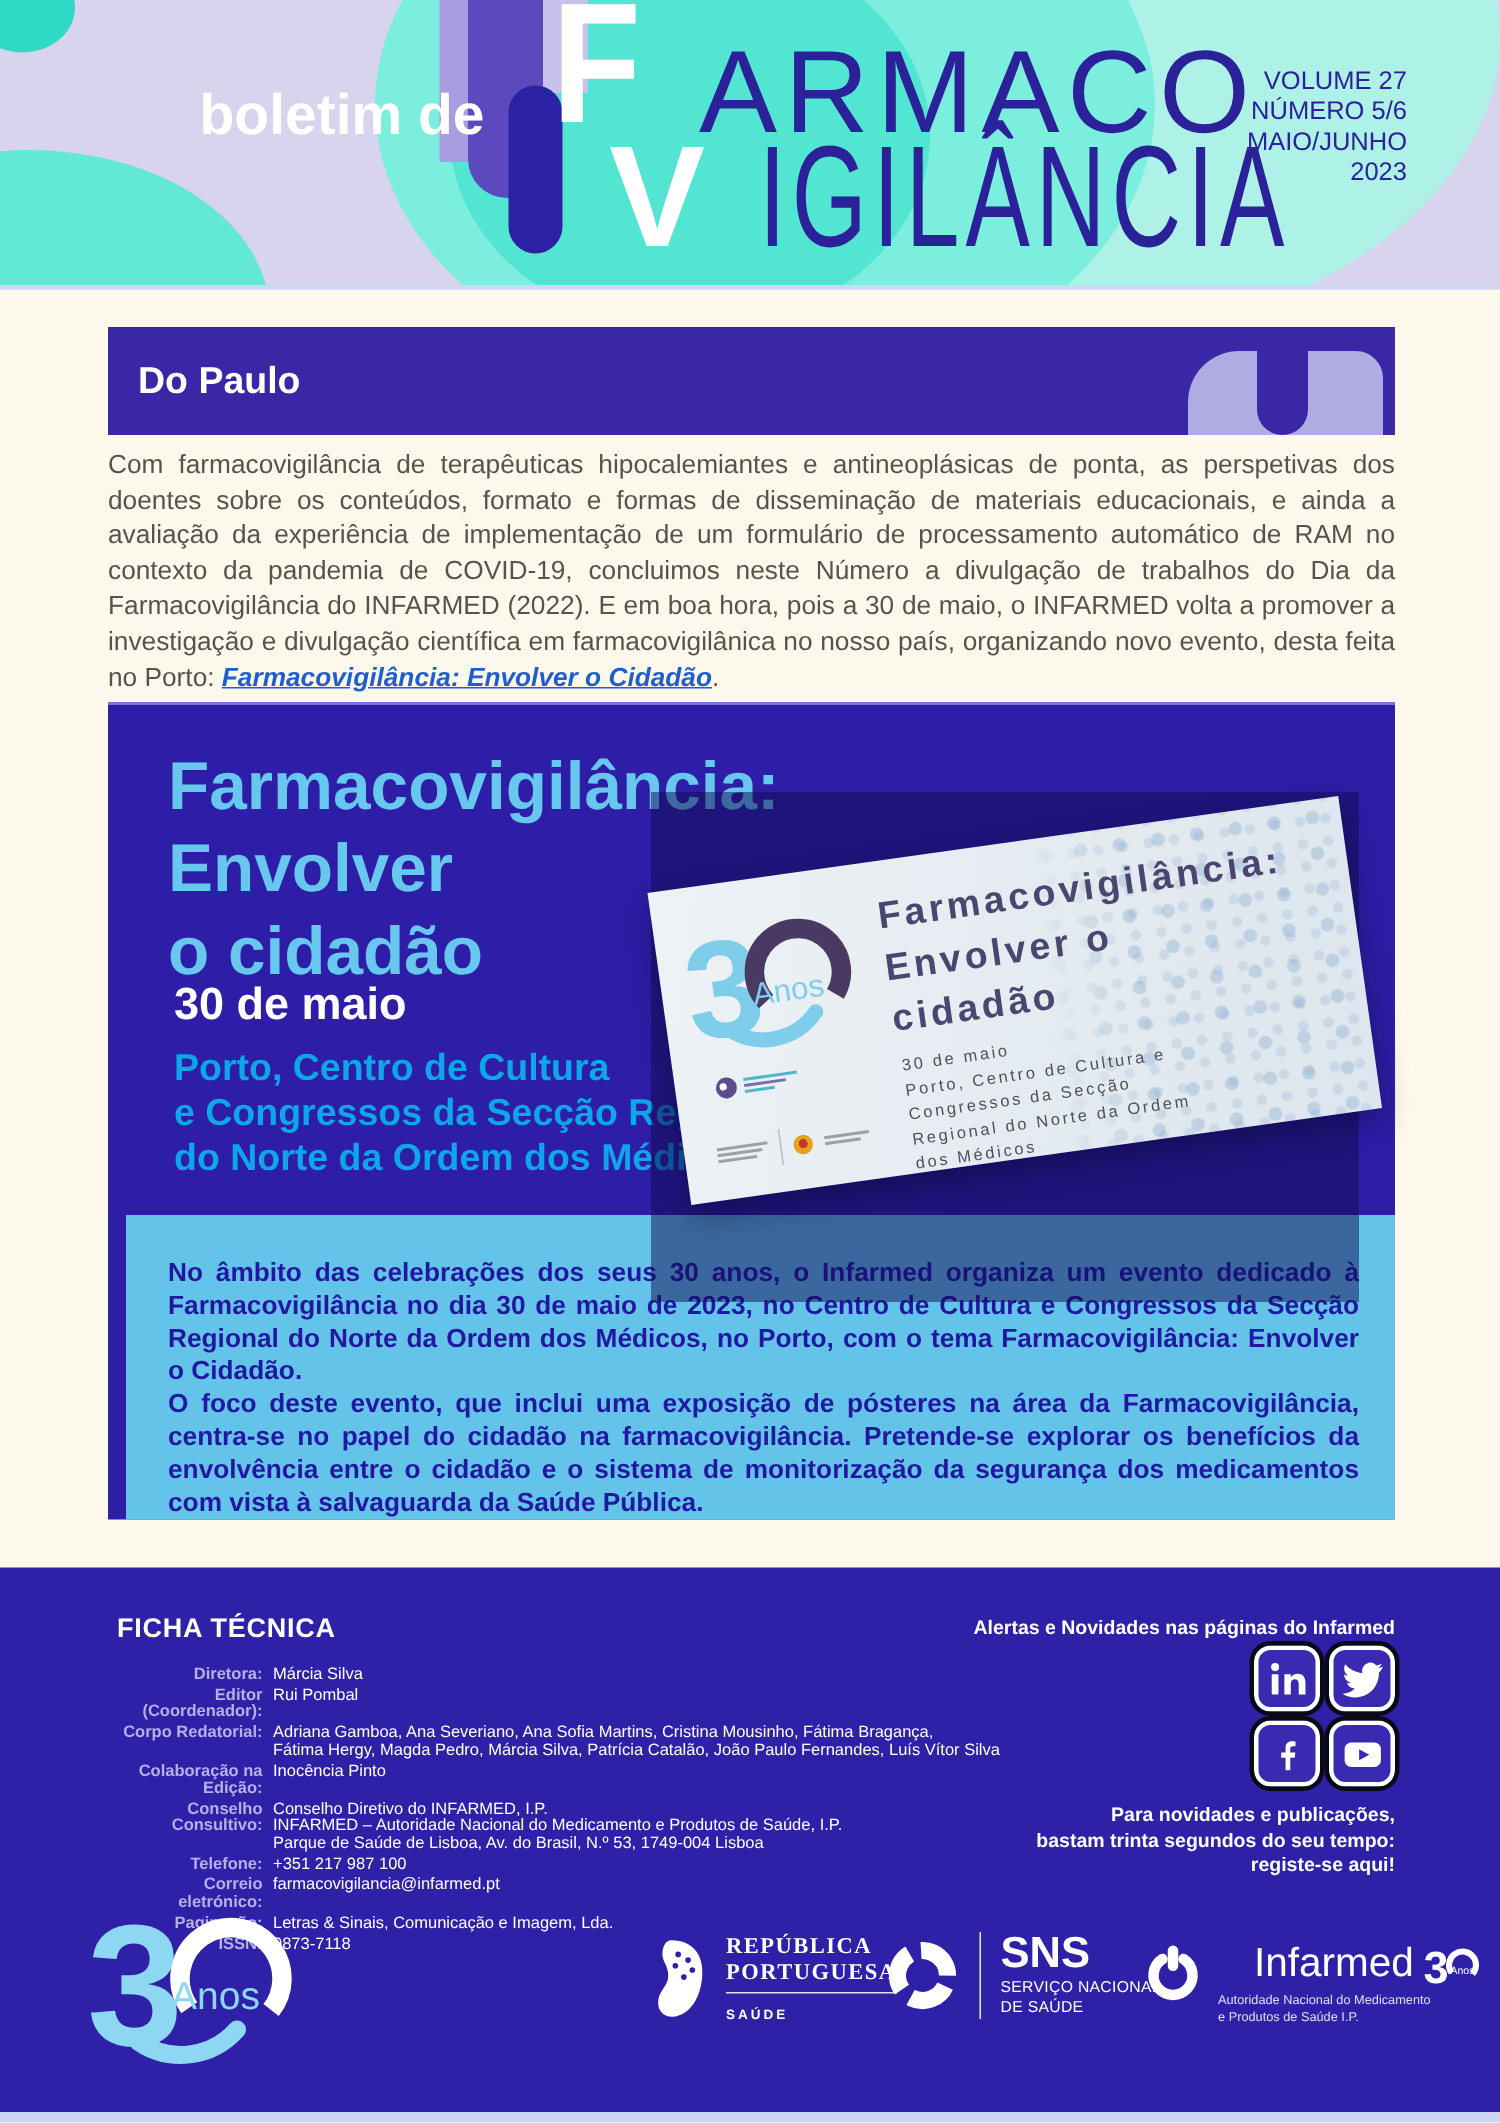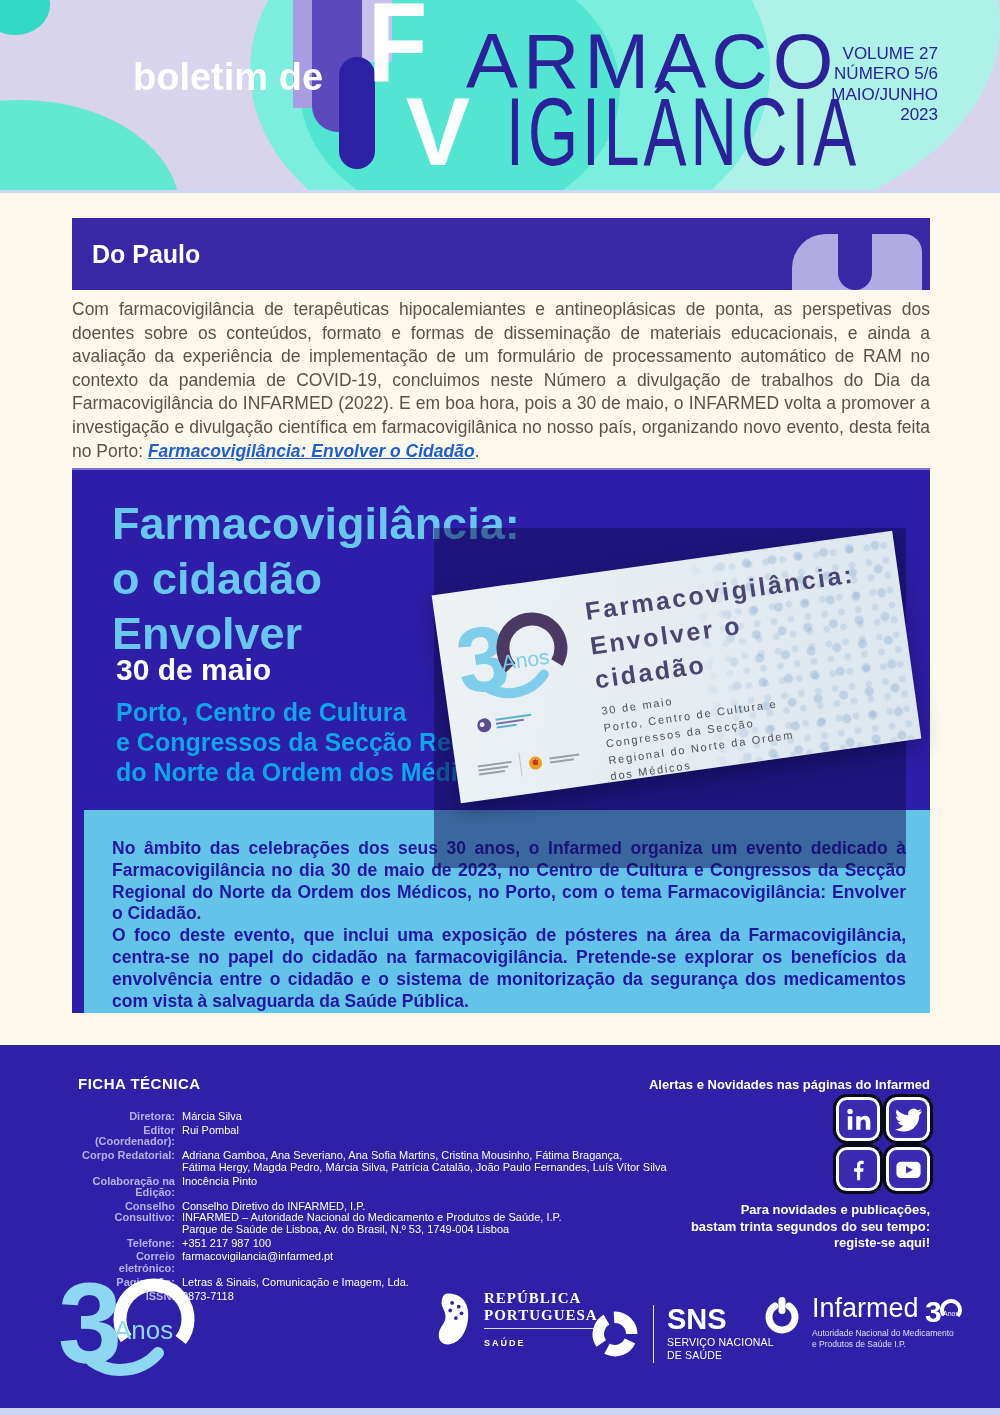--- a/index.html
+++ b/index.html
@@ -70,39 +70,39 @@
   .mini1 .bars i { display:block; height:2px; background:#4fb7c9; margin:2px 0; }
   .mini1 .bars i:nth-child(2){ background:#7a6fae; }
   .mini2 { position:absolute; left:22px; top:168px; display:flex; align-items:center; gap:8px; }
   .microtext i { display:block; height:1.5px; background:#9aa0a8; margin:2.5px 0; }
   .mini-div { width:1px; height:24px; background:#b8bdc4; }
   .flower { width:13px; height:13px; border-radius:50%; background:radial-gradient(circle at 50% 45%, #c8372e 0 3px, #e8a21a 3px); }
 
   
   .footer { position:absolute; left:0; top:1045px; width:1000px; height:363px; background:#2f20a8; }
   .bottom-strip { position:absolute; left:0; top:1408px; width:1000px; height:7px; background:#ccd5f1; }
-  .ficha-title { position:absolute; left:78px; top:30px; color:#fff; font-size:15px; font-weight:700; letter-spacing:.5px; }
+  .ficha-title { position:absolute; left:78px; top:30px; color:#fff; font-size:18px; font-weight:700; letter-spacing:.5px; }
   .ficha-rows { position:absolute; left:78px; top:66px; display:grid; grid-template-columns:97px 580px;
                 column-gap:7px; row-gap:2.5px; font-size:11px; line-height:11.4px; }
   .fl { color:#b6b0e6; font-weight:700; text-align:right; }
   .fv { color:#fff; white-space:pre-line; }
   .alerts-title { position:absolute; right:70px; top:32px; color:#fff; font-size:13px; font-weight:700; text-align:right; }
   .social { position:absolute; right:70px; top:52px; display:grid; grid-template-columns:44px 44px; gap:6px; }
   .tile { width:44px; height:44px; background:#3a2ab2; border:3px solid #fff; border-radius:11px;
           outline:3px solid #0a0a16; display:flex; align-items:center; justify-content:center; cursor:pointer; }
   .register { position:absolute; right:70px; top:157px; color:#fff; font-size:13px; font-weight:700;
               line-height:1.28; text-align:right; }
   .register .lnk { cursor:pointer; }
   .anos-big { position:absolute; left:58px; top:218px; }
   .logo-row-item { position:absolute; display:flex; align-items:center; color:#fff; }
   .rep { left:437px; top:245px; gap:13px; }
   .rep-name { font-family:"Liberation Serif", serif; font-weight:700; font-size:15px; letter-spacing:1px; line-height:1.15; }
   .rep-rule { height:1px; background:rgba(255,255,255,.85); margin-top:3px; }
   .rep-sub { font-size:9px; font-weight:700; letter-spacing:2px; margin-top:9px; }
-  .sns { left:590px; top:260px; gap:13px; }
+  .sns { left:590px; top:243px; gap:13px; }
   .sns-div { width:1px; height:58px; background:rgba(255,255,255,.9); }
   .sns-acronym { font-size:29px; font-weight:700; line-height:.95; }
   .sns-sub { font-size:10.5px; line-height:1.25; margin-top:3px; letter-spacing:.2px; }
   .inf { left:762px; top:250px; gap:10px; align-items:flex-start; }
   .inf-name { font-size:27px; font-weight:500; line-height:1; }
   .inf-sub { font-size:8.5px; color:rgba(255,255,255,.85); line-height:1.35; margin-top:1px; }
 </style>
 </head>
 <body>
 
@@ -133,22 +133,22 @@
   <div class="editor-title">Do Paulo</div>
   <div class="deco-u"></div>
   <div class="deco-u-notch"></div>
 </div>
 
 <p class="intro"><span>Com farmacovigilância de terapêuticas hipocalemiantes e antineoplásicas de ponta, as perspetivas dos doentes sobre os conteúdos, formato e formas de disseminação de materiais educacionais, e ainda a avaliação da experiência de implementação de um formulário de processamento automático de RAM no contexto da pandemia de COVID-19, concluimos neste Número a divulgação de trabalhos do Dia da Farmacovigilância do INFARMED (2022). E em boa hora, pois a 30 de maio, o INFARMED volta a promover a investigação e divulgação científica em farmacovigilânica no nosso país, organizando novo evento, desta feita no Porto: </span><a>Farmacovigilância: Envolver o Cidadão</a><span>.</span></p>
 
 <div class="panel">
   <div class="panel-title">
     <div>Farmacovigilância:</div>
+    <div>Envolver</div>
     <div>o cidadão</div>
-    <div>Envolver</div>
   </div>
   <div class="panel-date">30 de maio</div>
   <div class="panel-venue">
     <div>Porto, Centro de Cultura</div>
     <div>e Congressos da Secção Regional</div>
     <div>do Norte da Ordem dos Médicos</div>
   </div>
   <div class="bluebox">
     <div class="bluebox-inner">
       <p>No âmbito das celebrações dos seus 30 anos, o Infarmed organiza um evento dedicado à Farmacovigilância no dia 30 de maio de 2023, no Centro de Cultura e Congressos da Secção Regional do Norte da Ordem dos Médicos, no Porto, com o tema Farmacovigilância: Envolver o Cidadão.</p>
@@ -300,21 +300,21 @@
       </div>
     </div>
   </div>
 
   <div class="logo-row-item inf">
     <svg width="40" height="40" viewBox="0 0 40 40">
       <path d="M13 11 A13 13 0 1 0 27 11" fill="none" stroke="#fff" stroke-width="7" stroke-linecap="round"></path>
       <rect x="16.5" y="2" width="7" height="17" rx="3.5" fill="#fff"></rect>
     </svg>
     <div>
-      <div style="display:flex; align-items:flex-start; gap:6px;">
+      <div style="display:flex; align-items:flex-start; gap:6px;margin-left:24px;">
         <div class="inf-name">Infarmed</div>
         <svg width="42" height="32" viewBox="0 0 42 32">
           <text x="0" y="27" font-size="30" font-weight="700" fill="#fff" font-family="Liberation Sans, sans-serif">3</text>
           <circle cx="26" cy="15" r="9" fill="none" stroke="#fff" stroke-width="4" stroke-dasharray="40 17" transform="rotate(-215 26 15)"></circle>
           <text x="18" y="21" font-size="7" fill="#fff" font-family="Liberation Sans, sans-serif">Anos</text>
         </svg>
       </div>
       <div class="inf-sub">
         <div>Autoridade Nacional do Medicamento</div>
         <div>e Produtos de Saúde I.P.</div>

